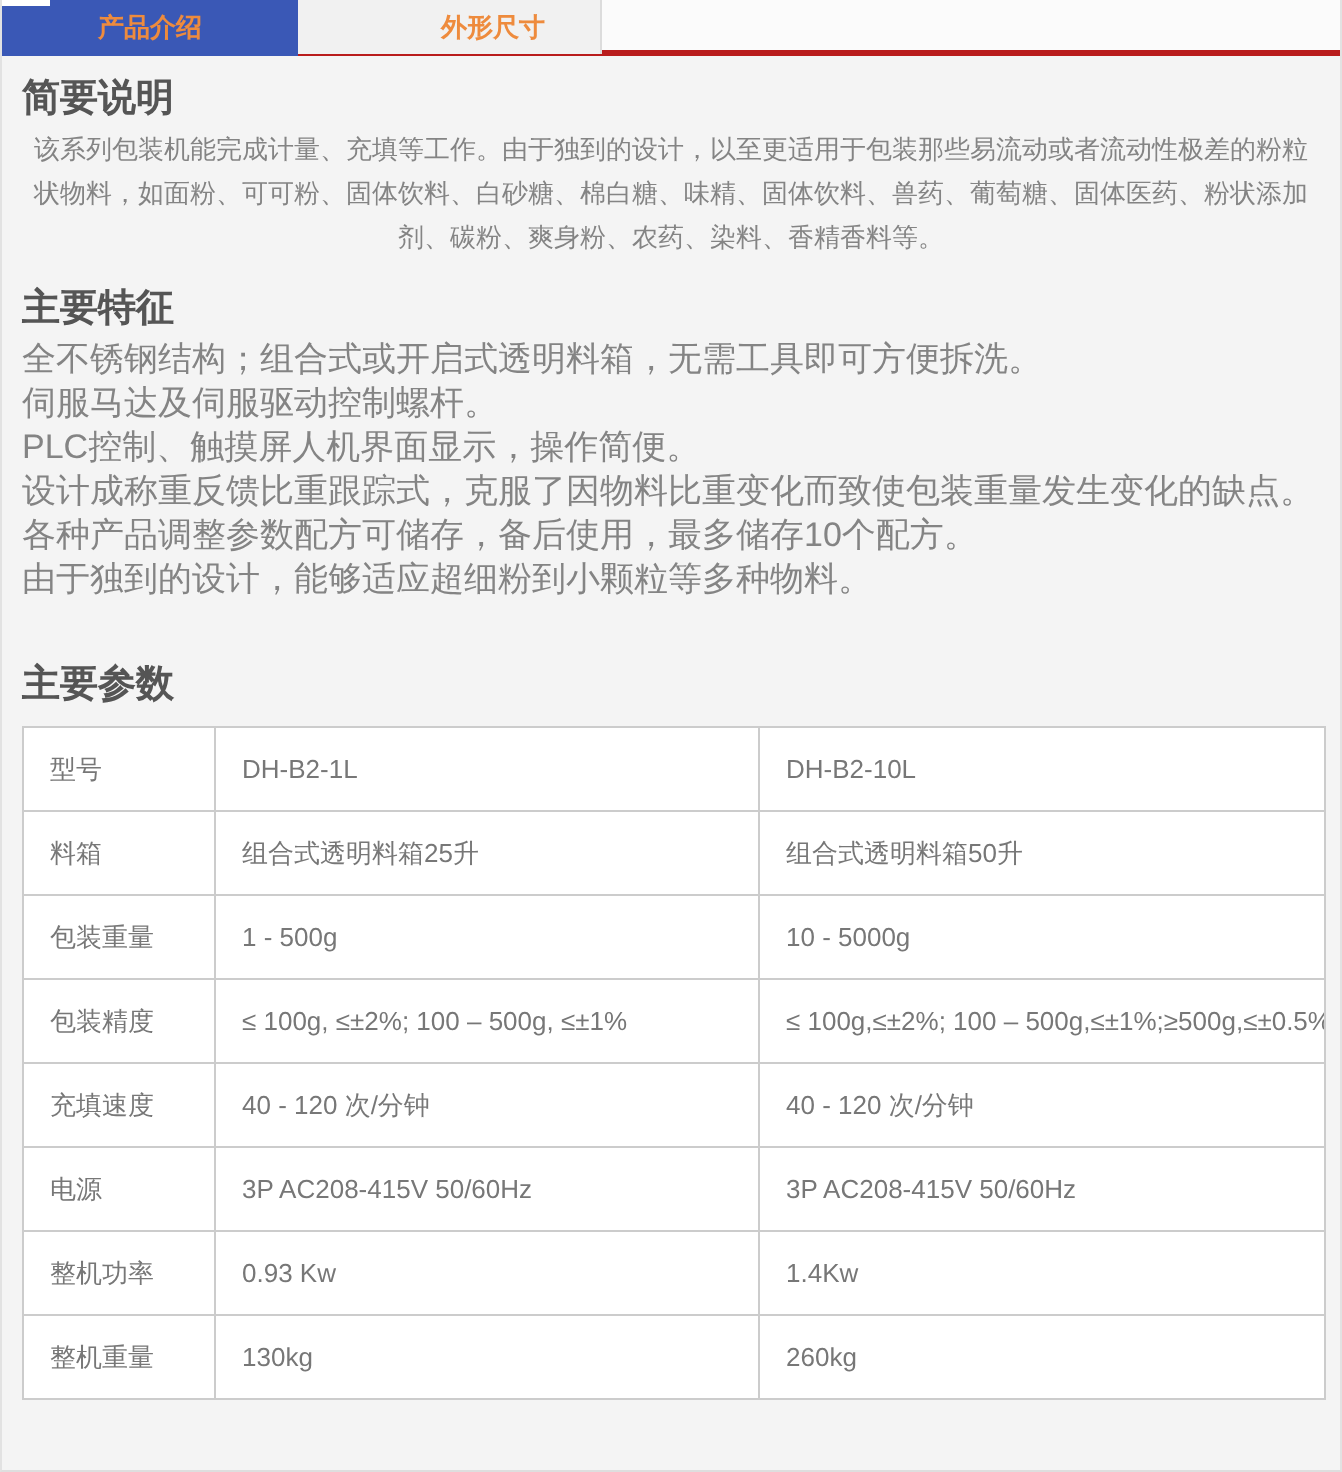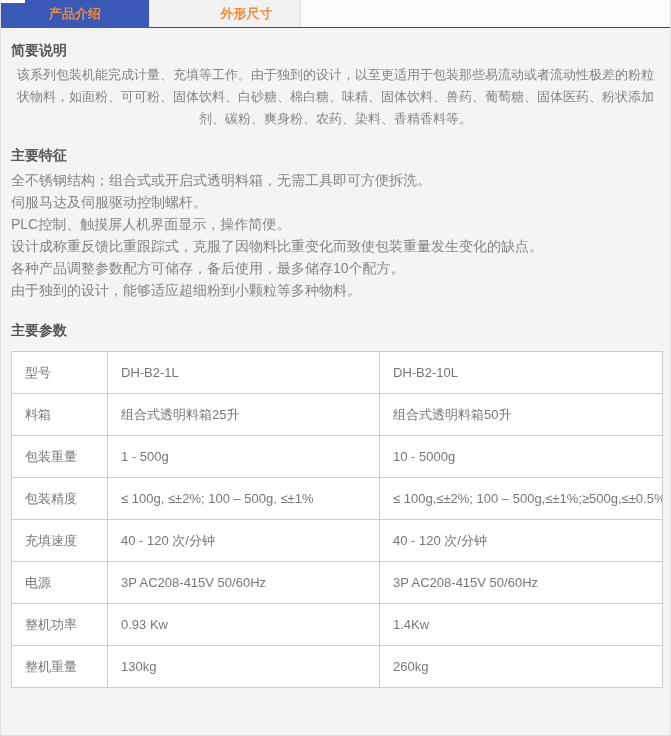--- a/index.html
+++ b/index.html
@@ -15,21 +15,21 @@
     border-left:1px solid #e2e2e2;
     border-right:1px solid #e2e2e2;
     border-bottom:1px solid #dedede;
     overflow:hidden;
   }
   
   .tabbar {
     display:flex;
     height:28px;
     background:#fbfbfb;
-    border-bottom:1px solid #b91c1c;
+    border-bottom:3px solid #b91c1c;
   }
   .tab {
     font-size:13px;
     font-weight:bold;
     text-align:center;
     line-height:27px;
     cursor:pointer;
   }
   .tab-active {
     width:148px;
@@ -47,43 +47,43 @@
   }
   .corner-notch {
     position:absolute;
     left:0; top:0;
     width:24px; height:3px;
     background:#ffffff;
   }
   
   .content { padding:0 10px; }
   .section-heading {
-    font-size:14px;
+    font-size:19px;
     font-weight:bold;
     color:#555555;
     margin:0;
     line-height:16px;
   }
   .brief-heading { padding-top:14px; }
   .body-text {
     margin:6px 0 0 0;
     font-size:13px;
     line-height:22px;
     color:#848484;
     text-align:center;
   }
   .features-heading { margin-top:17px; }
   .features-list { margin-top:6px; }
   .feature-line {
     margin:0;
-    font-size:14px;
+    font-size:17px;
     line-height:22px;
     color:#848484;
   }
-  .params-heading { margin-top:22px;font-family:Liberation Mono, monospace; }
+  .params-heading { margin-top:34px; }
   
   .spec-table {
     border-collapse:collapse;
     margin-top:12px;
     width:651px;
     background:#ffffff;
     table-layout:fixed;
   }
   .spec-table td {
     border:1px solid #cccccc;

